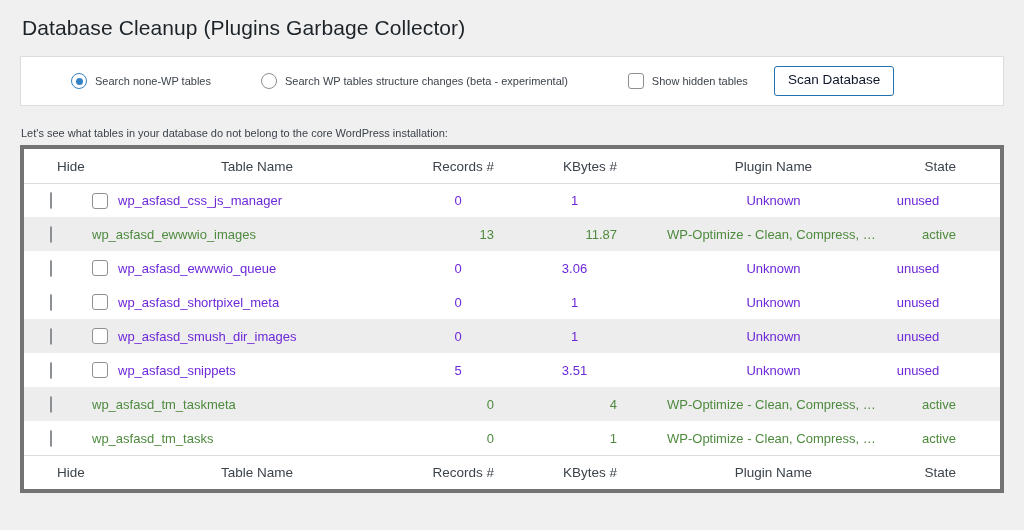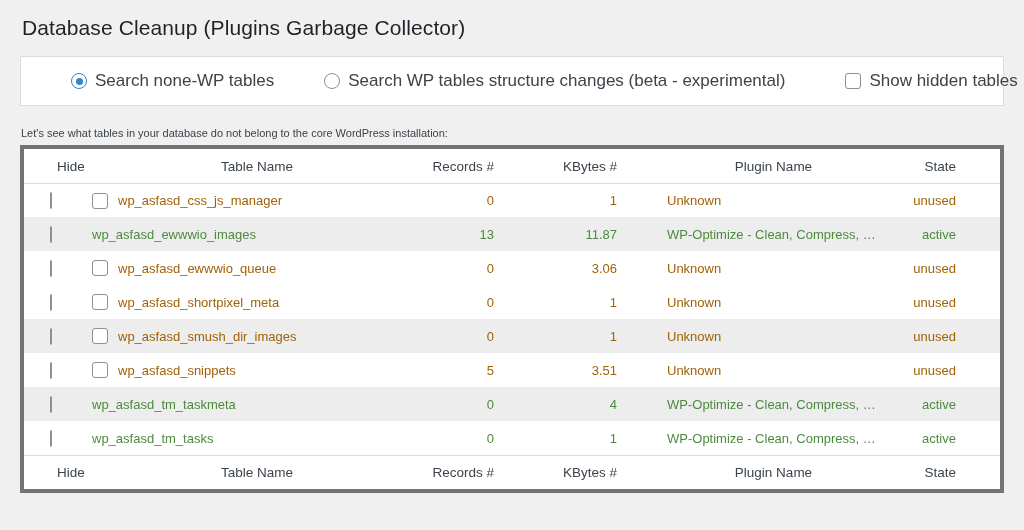--- a/index.html
+++ b/index.html
@@ -39,21 +39,21 @@
     height: 50px;
     display: flex;
     align-items: center;
     padding: 0 10px;
     margin-bottom: 21px;
   }
   .opt {
     display: flex;
     align-items: center;
     white-space: nowrap;
-    font-size: 17px;
+    font-size: 11px;
     color: #3c434a;
   }
   .opt-label { margin-left: 8px; }
 
   .opt-radio1 { margin-left: 40px; }
   .opt-radio2 { margin-left: 50px; }
   .opt-check  { margin-left: 60px; }
 
   .radio {
     width: 16px; height: 16px;
@@ -147,21 +147,21 @@
   tbody tr { background: #ffffff; }
   tbody tr.alt { background: #ededed; }
 
   .name-cell {
     display: flex;
     align-items: center;
   }
   .name-cell .checkbox { margin-right: 10px; }
   .name-cell.no-cb { padding-left: 0; }
 
-  .txt-unused { color: #a16207; }
+  .txt-unused { color: #6d28d9; text-align: center; }
   .txt-active { color: #4e8a3e; }
 
   .state-cell { white-space: nowrap; }
   .plugin-cell { white-space: nowrap; overflow: hidden; text-overflow: ellipsis; }
 </style>
 </head>
 <body>
 
 <div class="wrap">
 

